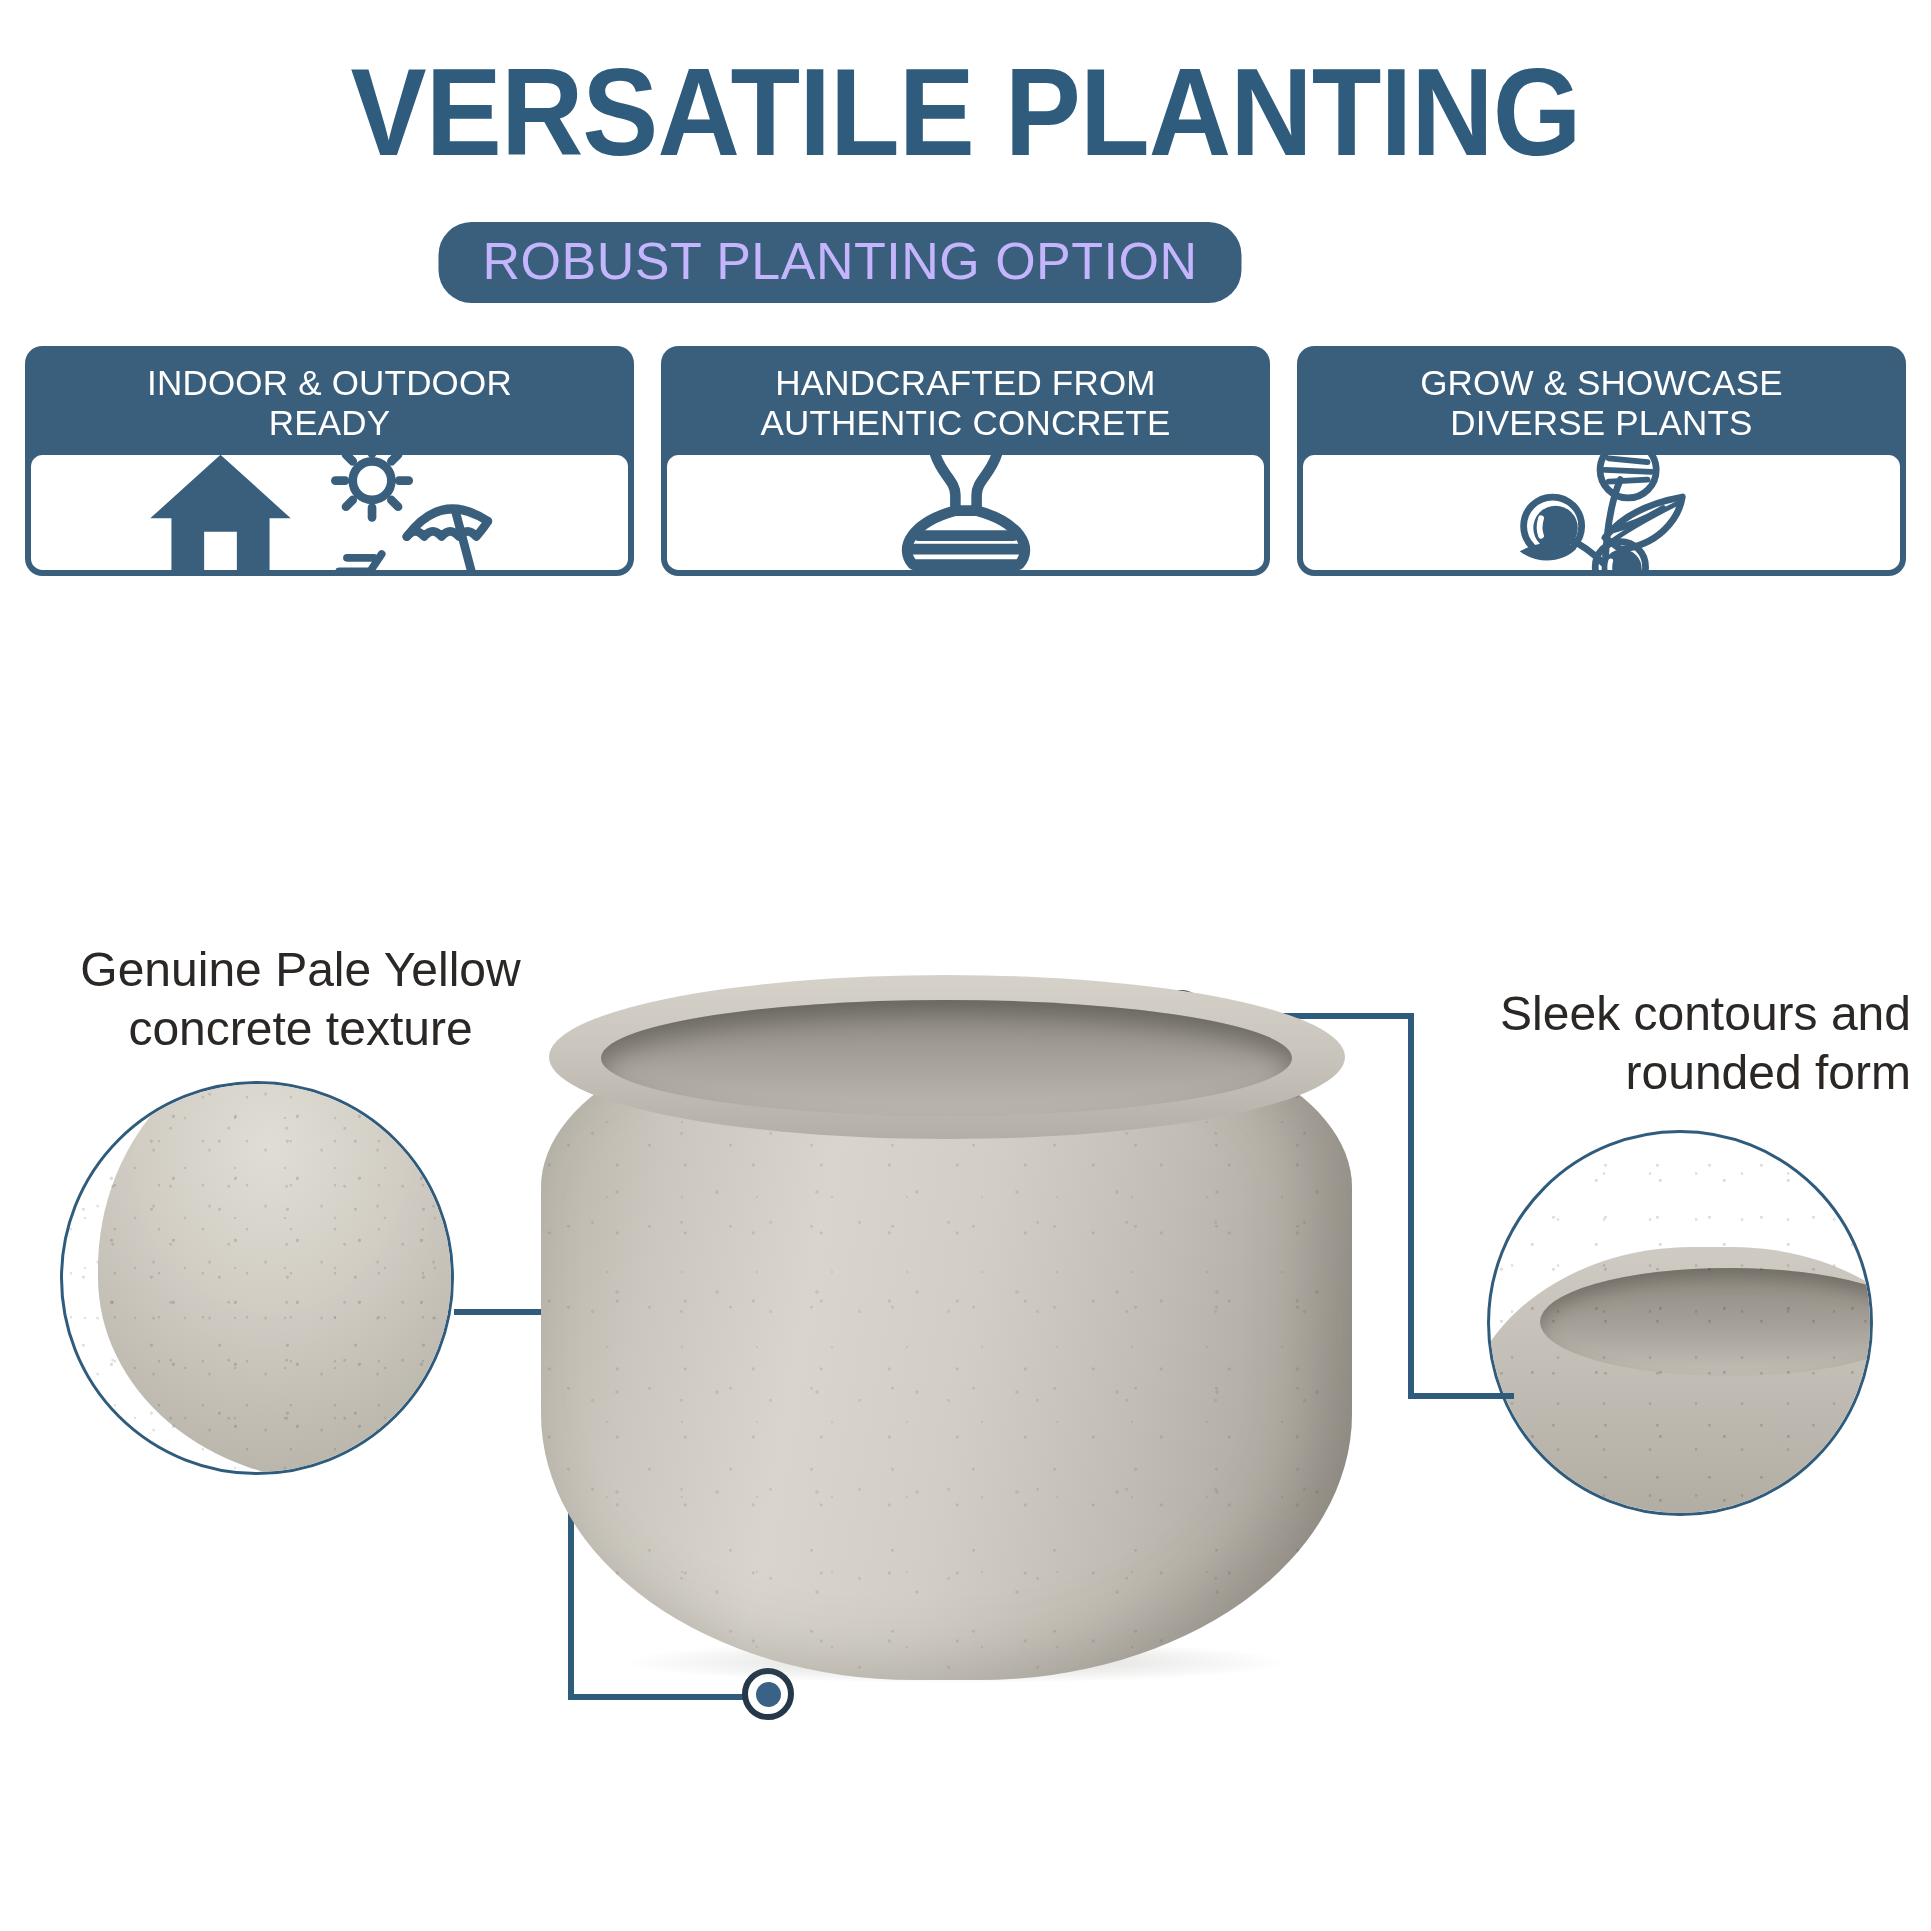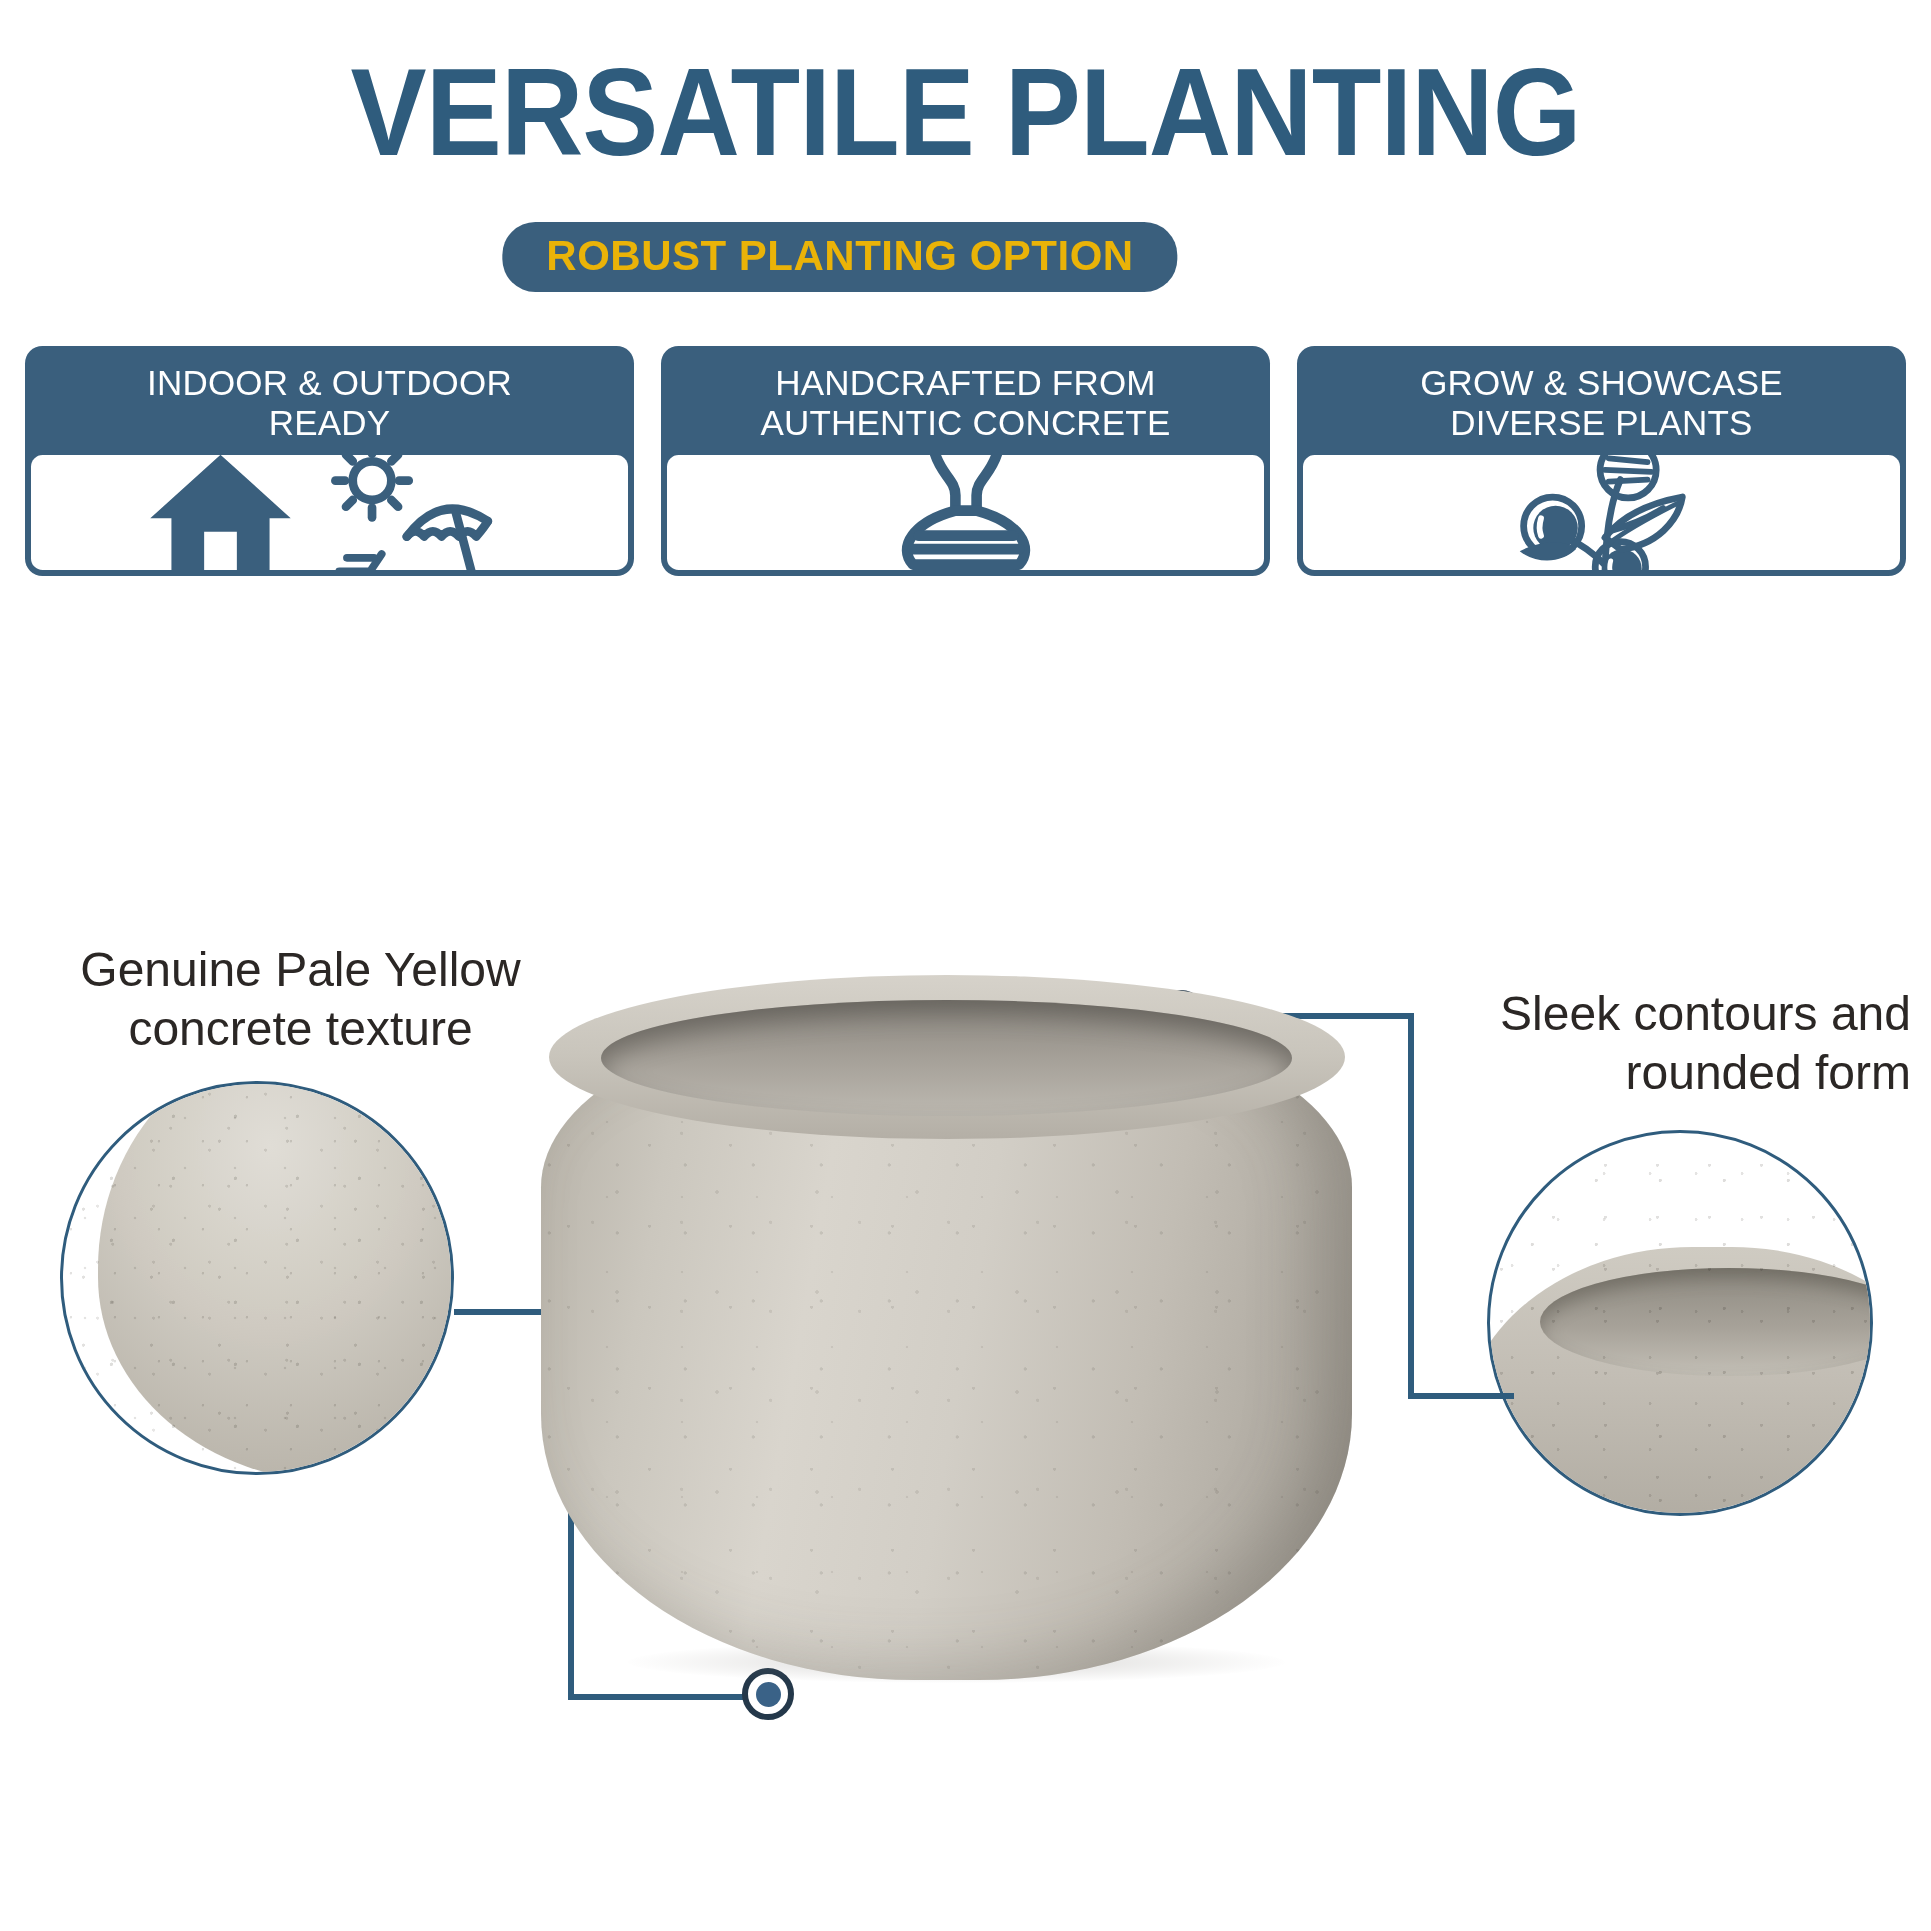--- a/index.html
+++ b/index.html
@@ -30,23 +30,23 @@
     transform-origin: center top;
     white-space: nowrap;
   }
   #subtitle-pill {
     position: absolute;
     top: 222px; left: 50%;
     transform: translateX(-50%);
     background: #3a5f7d;
     border-radius: 33px;
     padding: 11.6px 44px 14.5px 44px;
-    color: #eab308;
-    font-size: 42px;
-    font-weight: 700;
+    color: #c4b5fd;
+    font-size: 52px;
+    font-weight: 400;
     letter-spacing: 0.5px;
     white-space: nowrap;
     line-height: 1.05;
   }
 
   
   #cards {
     position: absolute;
     top: 346px; left: 25px;
     width: 1881px;

